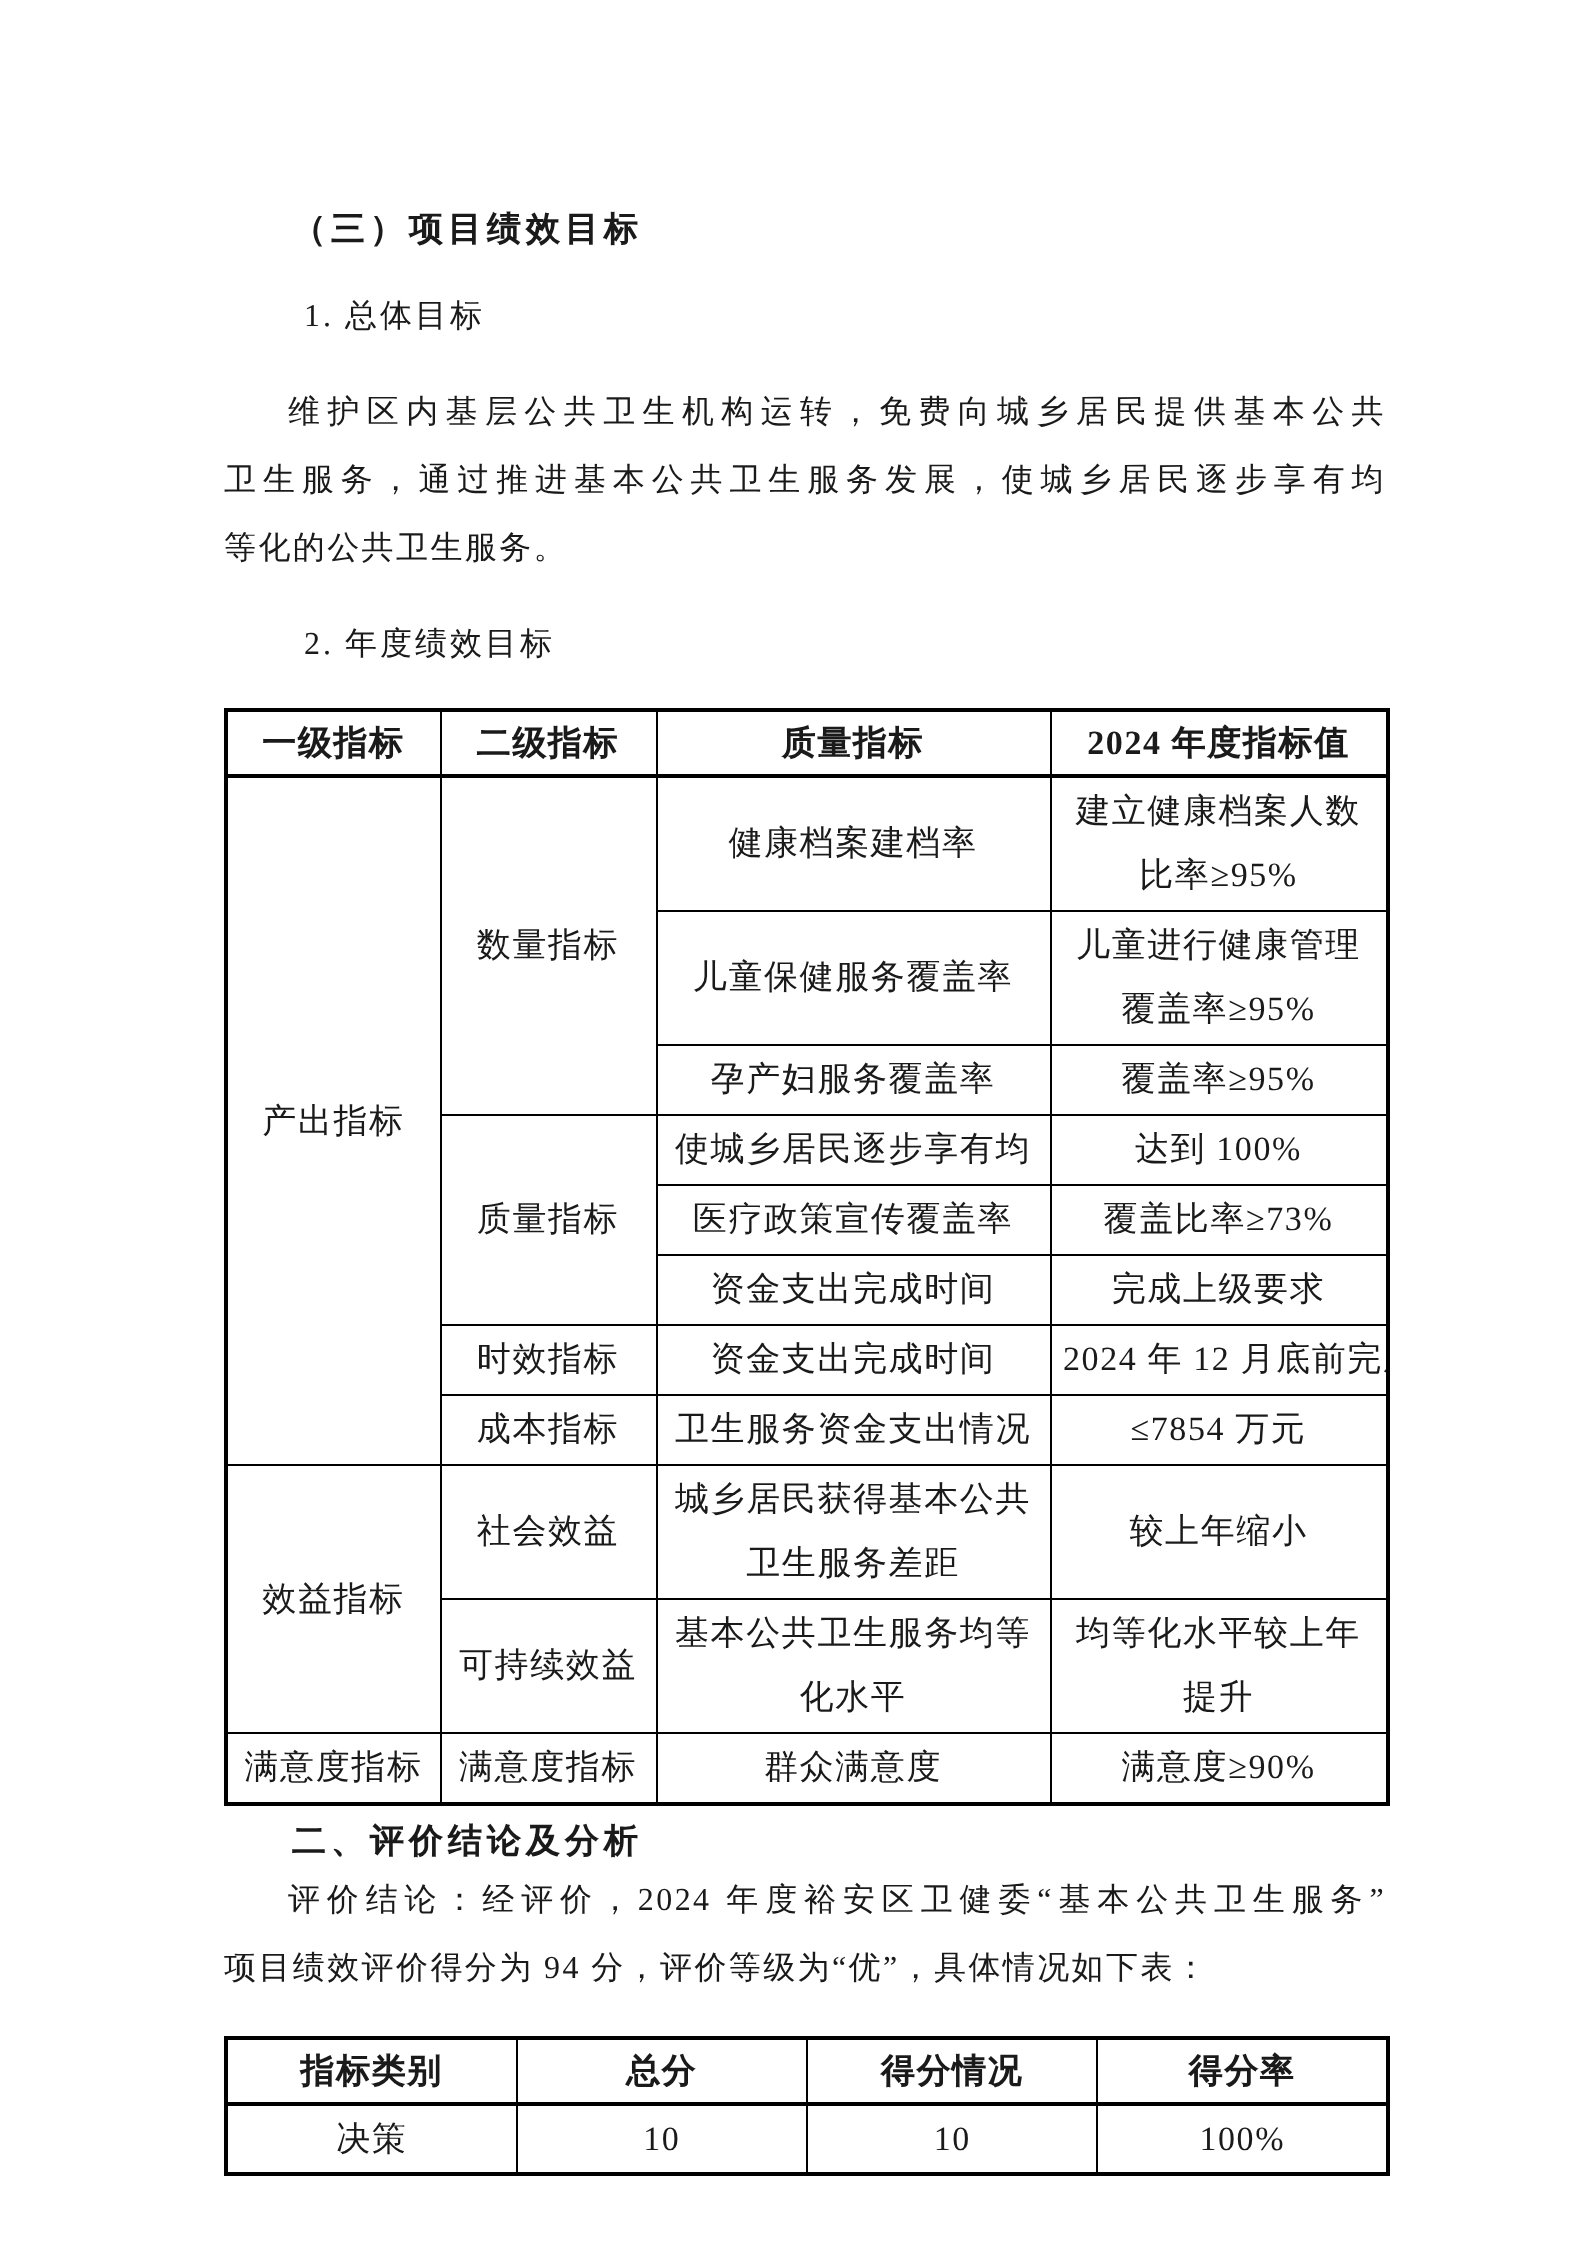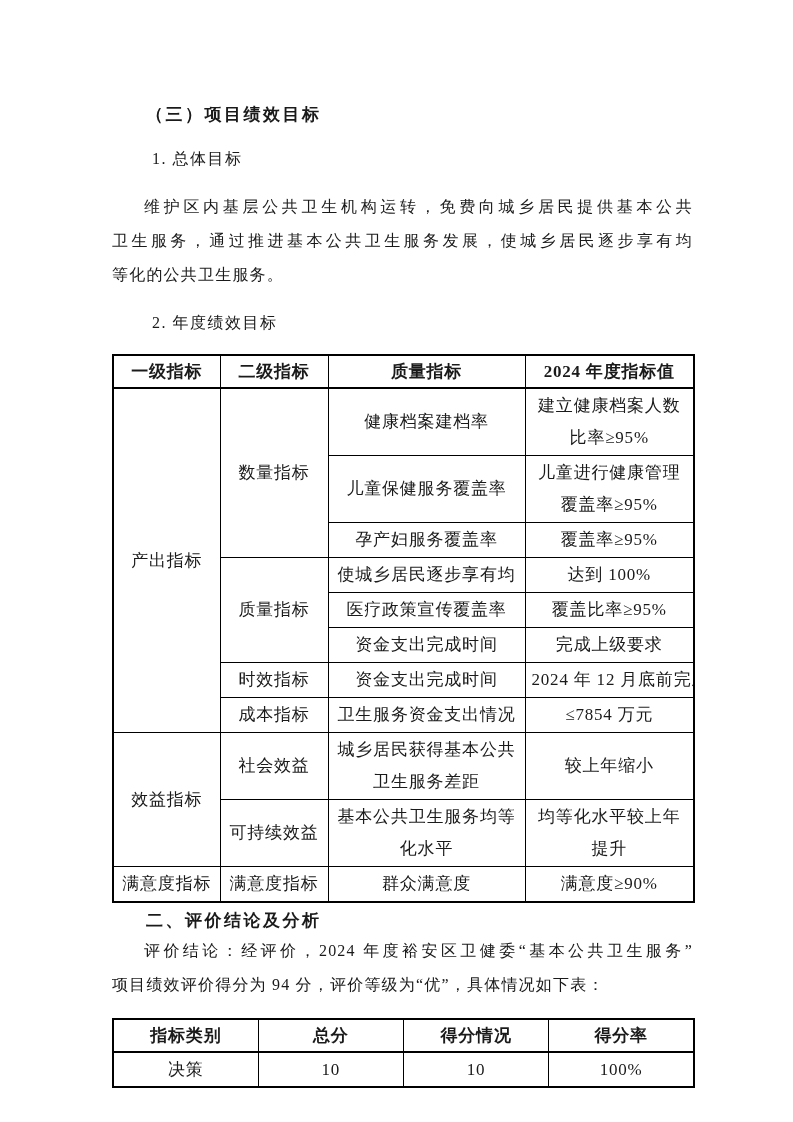--- a/index.html
+++ b/index.html
@@ -123,21 +123,21 @@
           <td>孕产妇服务覆盖率</td>
           <td>覆盖率≥95%</td>
         </tr>
         <tr>
           <td rowspan="3">质量指标</td>
           <td>使城乡居民逐步享有均</td>
           <td>达到 100%</td>
         </tr>
         <tr>
           <td>医疗政策宣传覆盖率</td>
-          <td>覆盖比率≥95%</td>
+          <td>覆盖比率≥73%</td>
         </tr>
         <tr>
           <td>资金支出完成时间</td>
           <td>完成上级要求</td>
         </tr>
         <tr>
           <td>时效指标</td>
           <td>资金支出完成时间</td>
           <td class="nw">2024 年 12 月底前完成</td>
         </tr>

